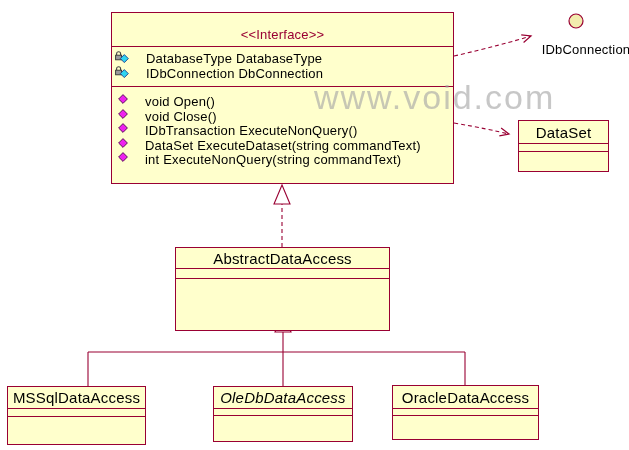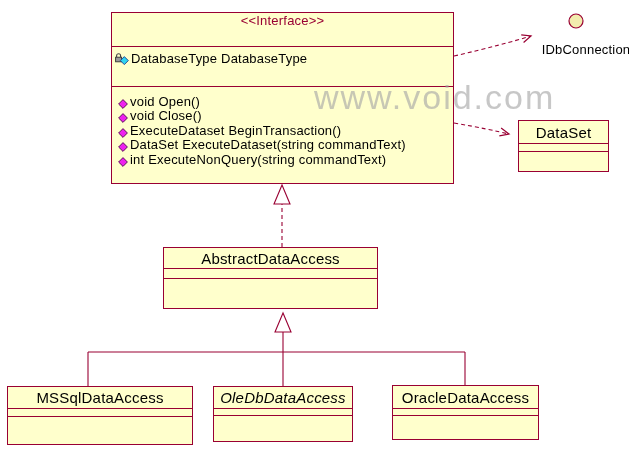--- a/index.html
+++ b/index.html
@@ -10,28 +10,28 @@
   .layer{position:absolute;left:0;top:0;}
   
   .uml-box{
     position:absolute;box-sizing:border-box;
     background:#FFFFCC;border:1px solid #990033;z-index:2;
   }
   .compartment{box-sizing:border-box;border-top:1px solid #990033;}
   .compartment.first{border-top:none;}
   .iface-header{
     text-align:center;color:#990033;font-size:13px;line-height:15px;
-    padding-top:0;letter-spacing:0.2px;
+    padding-top:14px;letter-spacing:0.2px;
   }
   .class-title{
     text-align:center;color:#000;font-size:15px;letter-spacing:0.2px;
     display:flex;align-items:center;justify-content:center;height:100%;
   }
   .member-row{
-    display:flex;align-items:flex-end;gap:2px;height:15px;
+    display:flex;align-items:flex-start;gap:17px;height:15px;
     white-space:nowrap;color:#000;font-size:13px;letter-spacing:0.2px;
   }
   .attr-list{padding:4px 0 0 3px;}
   .method-list{padding:7px 0 0 6px;}
   .method-list .member-row{height:14.5px;}
   .icon{flex:0 0 auto;display:inline-flex;}
   
   .lollipop-label{
     position:absolute;left:536px;top:42px;width:100px;text-align:center;
     font-size:13px;color:#000;z-index:2;letter-spacing:0.2px;
@@ -77,20 +77,30 @@
     <div class="member-row">
       <span class="icon">
         <svg width="14" height="13" viewBox="0 0 14 13">
           <path d="M1.6 4.2 V2.8 a2 2 0 0 1 4 0 V4.2" fill="none" stroke="#444" stroke-width="1.1"></path>
           <rect x="0.6" y="4.2" width="6" height="4.6" fill="#9a9a9a" stroke="#333" stroke-width="0.9"></rect>
           <path d="M9.3 3.6 L13.3 7.6 L9.3 11.6 L5.3 7.6 Z" fill="#2FD4F0" stroke="#1a3c8f" stroke-width="0.9"></path>
         </svg>
       </span>
       <span>DatabaseType DatabaseType</span>
     </div>
+    <div class="member-row">
+      <span class="icon">
+        <svg width="14" height="13" viewBox="0 0 14 13">
+          <path d="M1.6 4.2 V2.8 a2 2 0 0 1 4 0 V4.2" fill="none" stroke="#444" stroke-width="1.1"></path>
+          <rect x="0.6" y="4.2" width="6" height="4.6" fill="#9a9a9a" stroke="#333" stroke-width="0.9"></rect>
+          <path d="M9.3 3.6 L13.3 7.6 L9.3 11.6 L5.3 7.6 Z" fill="#2FD4F0" stroke="#1a3c8f" stroke-width="0.9"></path>
+        </svg>
+      </span>
+      <span>IDbConnection DbConnection</span>
+    </div>
   </div>
   <div class="compartment method-list" style="height:70px;">
     <div class="member-row">
       <span class="icon">
         <svg width="10" height="10" viewBox="0 0 10 10">
           <path d="M5 0.6 L9.4 5 L5 9.4 L0.6 5 Z" fill="#EE22EE" stroke="#4a0d4a" stroke-width="0.9"></path>
         </svg>
       </span>
       <span>void Open()</span>
     </div>
@@ -101,21 +111,21 @@
         </svg>
       </span>
       <span>void Close()</span>
     </div>
     <div class="member-row">
       <span class="icon">
         <svg width="10" height="10" viewBox="0 0 10 10">
           <path d="M5 0.6 L9.4 5 L5 9.4 L0.6 5 Z" fill="#EE22EE" stroke="#4a0d4a" stroke-width="0.9"></path>
         </svg>
       </span>
-      <span>ExecuteDataset BeginTransaction()</span>
+      <span>IDbTransaction ExecuteNonQuery()</span>
     </div>
     <div class="member-row">
       <span class="icon">
         <svg width="10" height="10" viewBox="0 0 10 10">
           <path d="M5 0.6 L9.4 5 L5 9.4 L0.6 5 Z" fill="#EE22EE" stroke="#4a0d4a" stroke-width="0.9"></path>
         </svg>
       </span>
       <span>DataSet ExecuteDataset(string commandText)</span>
     </div>
     <div class="member-row">
@@ -132,29 +142,29 @@
 <div class="lollipop-label">IDbConnection</div>
 
 <div class="uml-box" style="left:518px;top:120px;width:91px;height:52px;">
   <div class="compartment first" style="height:22px;">
     <div class="class-title">DataSet</div>
   </div>
   <div class="compartment" style="height:8px;"></div>
   <div class="compartment" style="height:20px;"></div>
 </div>
 
-<div class="uml-box" style="left:163px;top:247px;width:215px;height:62px;">
+<div class="uml-box" style="left:175px;top:247px;width:215px;height:84px;">
   <div class="compartment first" style="height:20px;">
     <div class="class-title">AbstractDataAccess</div>
   </div>
   <div class="compartment" style="height:10px;"></div>
   <div class="compartment" style="height:33px;"></div>
 </div>
 
-<div class="uml-box" style="left:7px;top:386px;width:186px;height:59px;">
+<div class="uml-box" style="left:7px;top:386px;width:139px;height:59px;">
   <div class="compartment first" style="height:21px;">
     <div class="class-title">MSSqlDataAccess</div>
   </div>
   <div class="compartment" style="height:8px;"></div>
   <div class="compartment" style="height:28px;"></div>
 </div>
 
 <div class="uml-box" style="left:213px;top:386px;width:140px;height:56px;font-style:italic;">
   <div class="compartment first" style="height:21px;">
     <div class="class-title">OleDbDataAccess</div>

